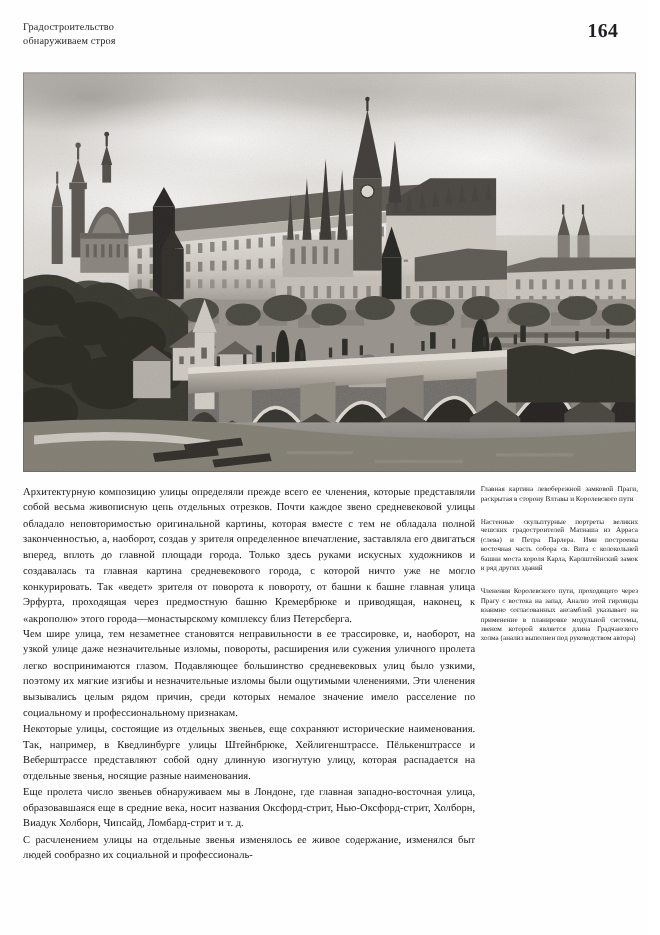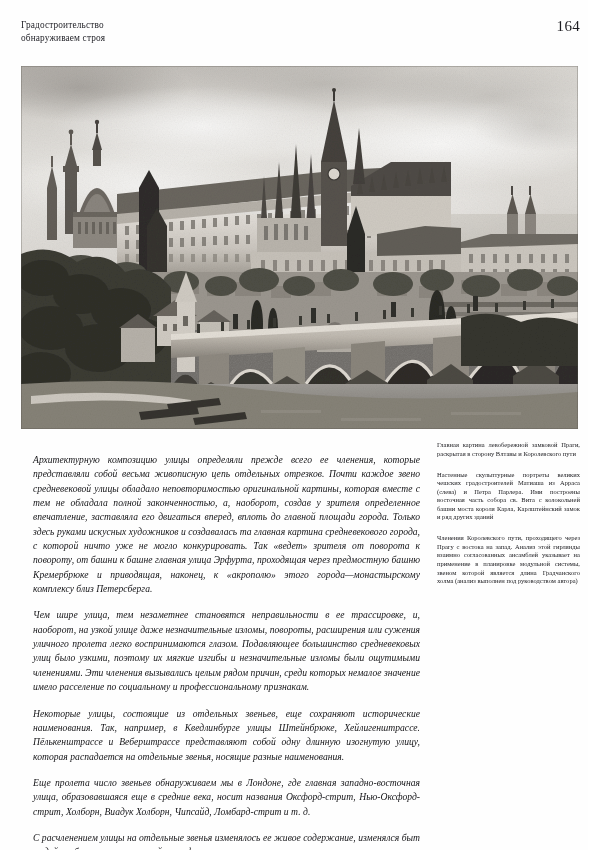--- a/index.html
+++ b/index.html
@@ -24,24 +24,24 @@
     top: 19px;
     width: 300px;
     font-size: 9.3px;
     line-height: 12.6px;
     letter-spacing: 0.15px;
     color: #24242a;
   }
   .runhead-line { display: block; white-space: nowrap; }
   .folio {
     position: absolute;
-    right: 8px;
+    right: 26px;
     top: 18px;
-    font-size: 15px;
-    font-weight: normal;
+    font-size: 18px;
+    font-weight: bold;
     letter-spacing: 0.3px;
     color: #1d1d22;
   }
 
   
   .plate {
     position: absolute;
     left: 21px;
     top: 66px;
     width: 557px;
@@ -59,23 +59,22 @@
     width: 411px;
     font-size: 9.6px;
     line-height: 14.35px;
     text-align: justify;
     text-justify: inter-word;
     letter-spacing: 0.02px;
     color: #131316;
     hyphens: manual;
   }
   .body-col p {
-    margin: 12px;
+    margin: 0;
     text-indent: 0;
-    font-style: italic;
   }
   .body-col p + p { margin-top: 0px; }
 
   .caption-col {
     position: absolute;
     left: 437px;
     top: 441px;
     width: 143px;
     font-size: 6.5px;
     line-height: 8.55px;

